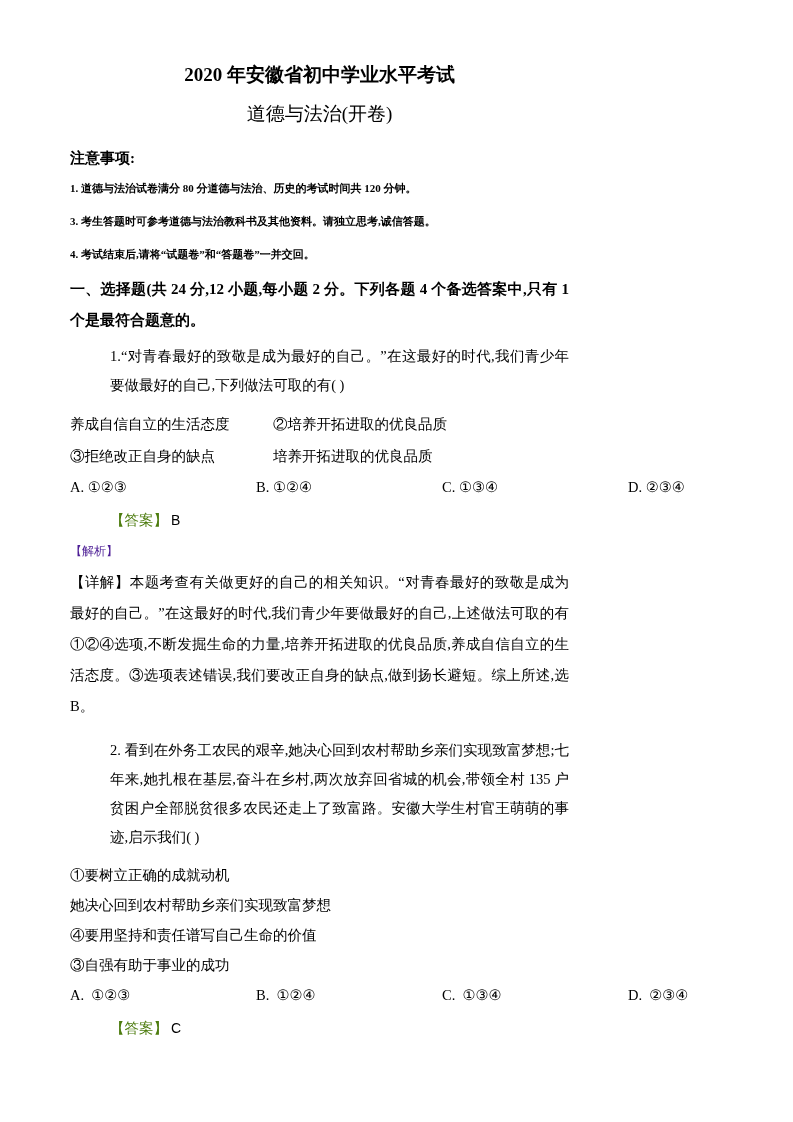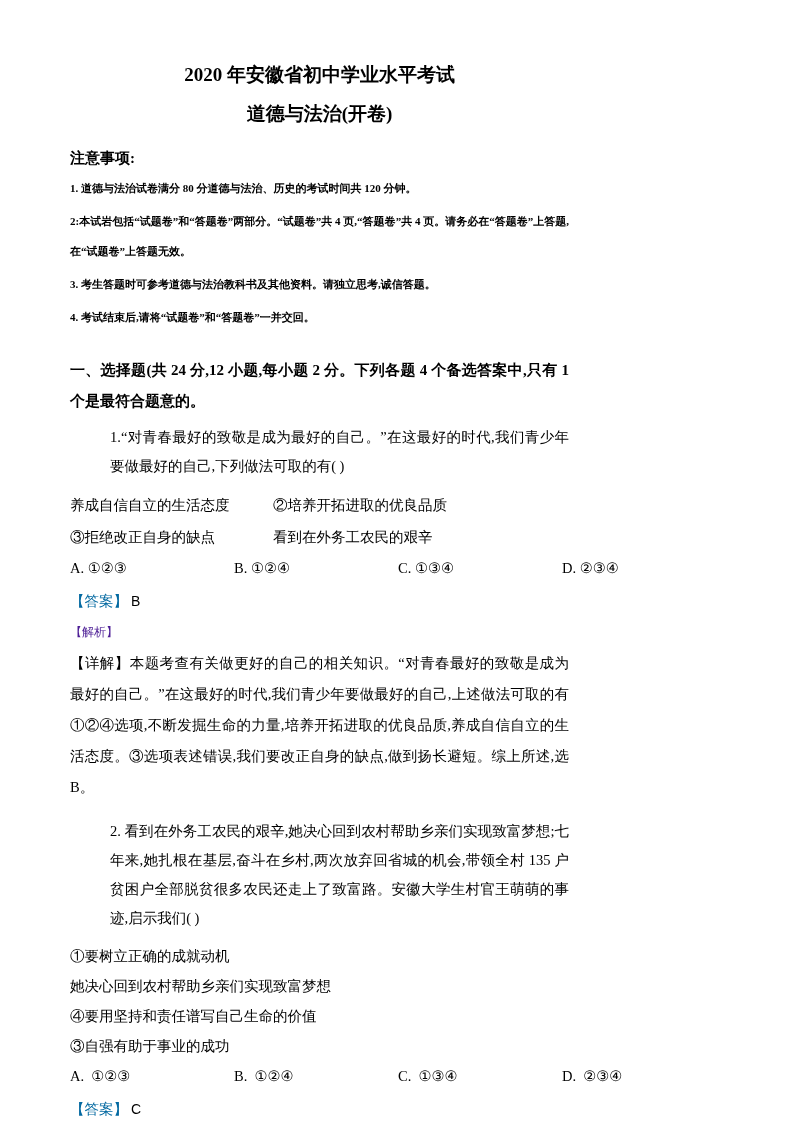--- a/index.html
+++ b/index.html
@@ -18,21 +18,21 @@
   .title {
     text-align: center;
     font-size: 19px;
     font-weight: bold;
     line-height: 26px;
     margin: 0 0 13px 0;
   }
   .subtitle {
     text-align: center;
     font-size: 19px;
-    font-weight: bold;
+    font-weight: normal;
     line-height: 26px;
     margin: 0 0 16px 0;
   }
   p { margin: 0; }
   .notice-heading {
     font-weight: bold;
     font-size: 15px;
     line-height: 30px;
   }
   .notice {
@@ -40,21 +40,21 @@
     font-size: 11px;
     line-height: 30px;
     text-align: justify;
     margin-bottom: 3px;
   }
   .section-heading {
     font-weight: bold;
     font-size: 15px;
     line-height: 31px;
     text-align: justify;
-    margin-top: 23px;
+    margin-top: 5px;
     margin-bottom: 6px;
   }
   .stem {
     font-size: 14.5px;
     line-height: 29px;
     text-align: justify;
     margin-bottom: 8px;
     margin-left: 40px;
   }
   .optgrid-2col {
@@ -65,31 +65,32 @@
   }
   .optlist p {
     font-size: 14.5px;
     line-height: 30px;
   }
   .choices {
     display: flex;
     font-size: 14.5px;
     line-height: 31px;
     margin-bottom: 2px;
+    gap: 22px;
   }
   .choices span {
     flex: 0 0 164px;
     white-space: pre;
   }
   .choices span:last-child { flex: 0 0 auto; }
   .answer-line {
     font-size: 14.5px;
     line-height: 31px;
   }
-  .label-blue { color: #0369a1; }
+  .label-blue { color: #4d7c0f; margin-left: 40px; }
   .answer-letter {
     margin-left: 3px;
     font-family: "Liberation Sans", "DejaVu Sans", sans-serif;
     font-size: 14px;
   }
   .analysis-line {
     font-size: 12px;
     line-height: 31px;
     color: #4c1d95;
   }
@@ -104,33 +105,32 @@
 </head>
 <body>
 
 <div class="page">
 
   <h1 class="title">2020 年安徽省初中学业水平考试</h1>
   <h2 class="subtitle">道德与法治(开卷)</h2>
 
   <p class="notice-heading">注意事项:</p>
   <p class="notice">1. 道德与法治试卷满分 80 分道德与法治、历史的考试时间共 120 分钟。</p>
-  <p class="notice">2:本试岩包括“试题卷”和“答题卷”两部分。“试题卷”共 4 页,“答题卷”共 4 页。请务必在“答题卷”上答题,在“试题卷”上答题无效。</p>
   <p class="notice">3. 考生答题时可参考道德与法治教科书及其他资料。请独立思考,诚信答题。</p>
   <p class="notice">4. 考试结束后,请将“试题卷”和“答题卷”一并交回。</p>
 
   <p class="section-heading">一、选择题(共 24 分,12 小题,每小题 2 分。下列各题 4 个备选答案中,只有 1 个是最符合题意的。</p>
 
   <div>
     <p class="stem">1.“对青春最好的致敬是成为最好的自己。”在这最好的时代,我们青少年要做最好的自己,下列做法可取的有(        )</p>
     <div class="optgrid-2col">
       <span>养成自信自立的生活态度</span>
       <span>②培养开拓进取的优良品质</span>
       <span>③拒绝改正自身的缺点</span>
-      <span>看到在外务工农民的艰辛</span>
+      <span>培养开拓进取的优良品质</span>
     </div>
     <div class="choices">
       <span>A. ①②③</span>
       <span>B. ①②④</span>
       <span>C. ①③④</span>
       <span>D. ②③④</span>
     </div>
     <p class="answer-line"><span class="label-blue">【答案】</span><span class="answer-letter">B</span></p>
     <p class="analysis-line">【解析】</p>
     <p class="detail">【详解】本题考查有关做更好的自己的相关知识。“对青春最好的致敬是成为最好的自己。”在这最好的时代,我们青少年要做最好的自己,上述做法可取的有①②④选项,不断发掘生命的力量,培养开拓进取的优良品质,养成自信自立的生活态度。③选项表述错误,我们要改正自身的缺点,做到扬长避短。综上所述,选 B。</p>

